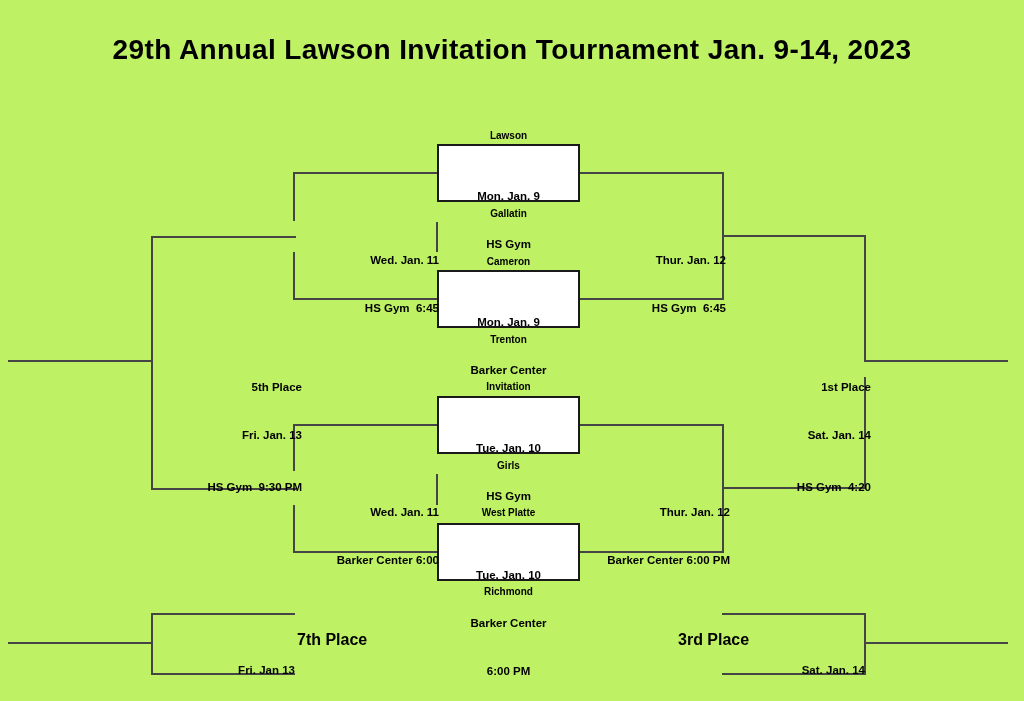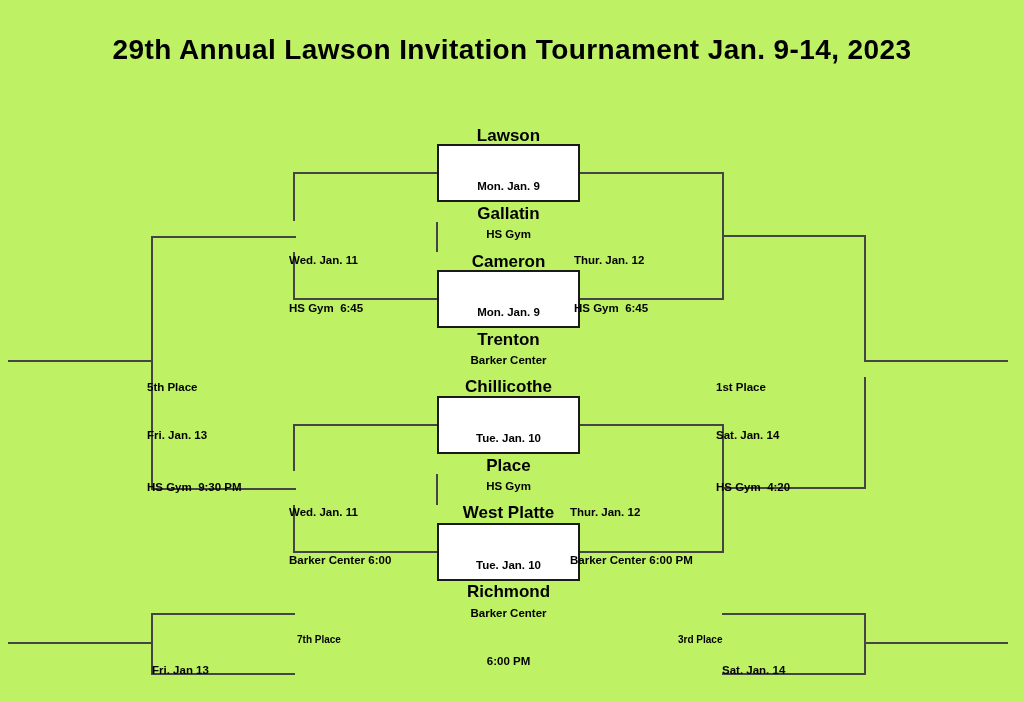--- a/index.html
+++ b/index.html
@@ -14,32 +14,32 @@
   }
   .subtitle {
     position:absolute; left:0; top:76px; width:1024px; text-align:center;
     font-size:15px; white-space:pre;
   }
   .h { position:absolute; height:2px; background:#454545; }
   .v { position:absolute; width:2px; background:#454545; }
   .gbox {
     position:absolute; left:437px; width:143px; height:58px; box-sizing:border-box;
     border:2px solid #1a1a1a; background:#ffffff; text-align:center;
-    font-size:11.5px; line-height:16px; padding-top:0; white-space:pre;
+    font-size:11.5px; line-height:16px; padding-top:10px; white-space:pre;
   }
   .team {
     position:absolute; left:437px; width:143px; text-align:center;
-    font-size:17px; line-height:14px; white-space:pre;
+    font-size:10px; line-height:14px; white-space:pre;
   }
   .info {
-    position:absolute; text-align:left; font-size:11.5px; line-height:16px;
+    position:absolute; text-align:right; font-size:11.5px; line-height:16px;
     white-space:pre;
   }
   .gap-line { margin-top:4px; }
-  .side-label { position:absolute; font-size:10px; line-height:14px; white-space:pre; }
+  .side-label { position:absolute; font-size:16px; line-height:14px; white-space:pre; }
 </style>
 </head>
 <body>
 
 <div class="canvas">
 
   <div class="title">29th Annual Lawson Invitation Tournament Jan. 9-14, 2023</div>
 
   <div class="h" style="left:580px;top:172px;width:142px;"></div>
   <div class="h" style="left:580px;top:298px;width:142px;"></div>
@@ -89,27 +89,27 @@
   <div class="team" style="top:207px;">Gallatin</div>
 
   <div class="team" style="top:255px;">Cameron</div>
   <div class="gbox" style="top:270px;">
     <div>Mon. Jan. 9</div>
     <div>Barker Center</div>
     <div>6:00 PM</div>
   </div>
   <div class="team" style="top:333px;">Trenton</div>
 
-  <div class="team" style="top:380px;">Chillicothe</div>
+  <div class="team" style="top:380px;">Invitation</div>
   <div class="gbox" style="top:396px;">
     <div>Tue. Jan. 10</div>
     <div>HS Gym</div>
     <div>6:45 PM</div>
   </div>
-  <div class="team" style="top:459px;">Place</div>
+  <div class="team" style="top:459px;">Girls</div>
 
   <div class="team" style="top:506px;">West Platte</div>
   <div class="gbox" style="top:523px;">
     <div>Tue. Jan. 10</div>
     <div>Barker Center</div>
     <div>6:00 PM</div>
   </div>
   <div class="team" style="top:585px;">Richmond</div>
 
   <div class="info" style="left:289px;top:220px;width:150px;">

